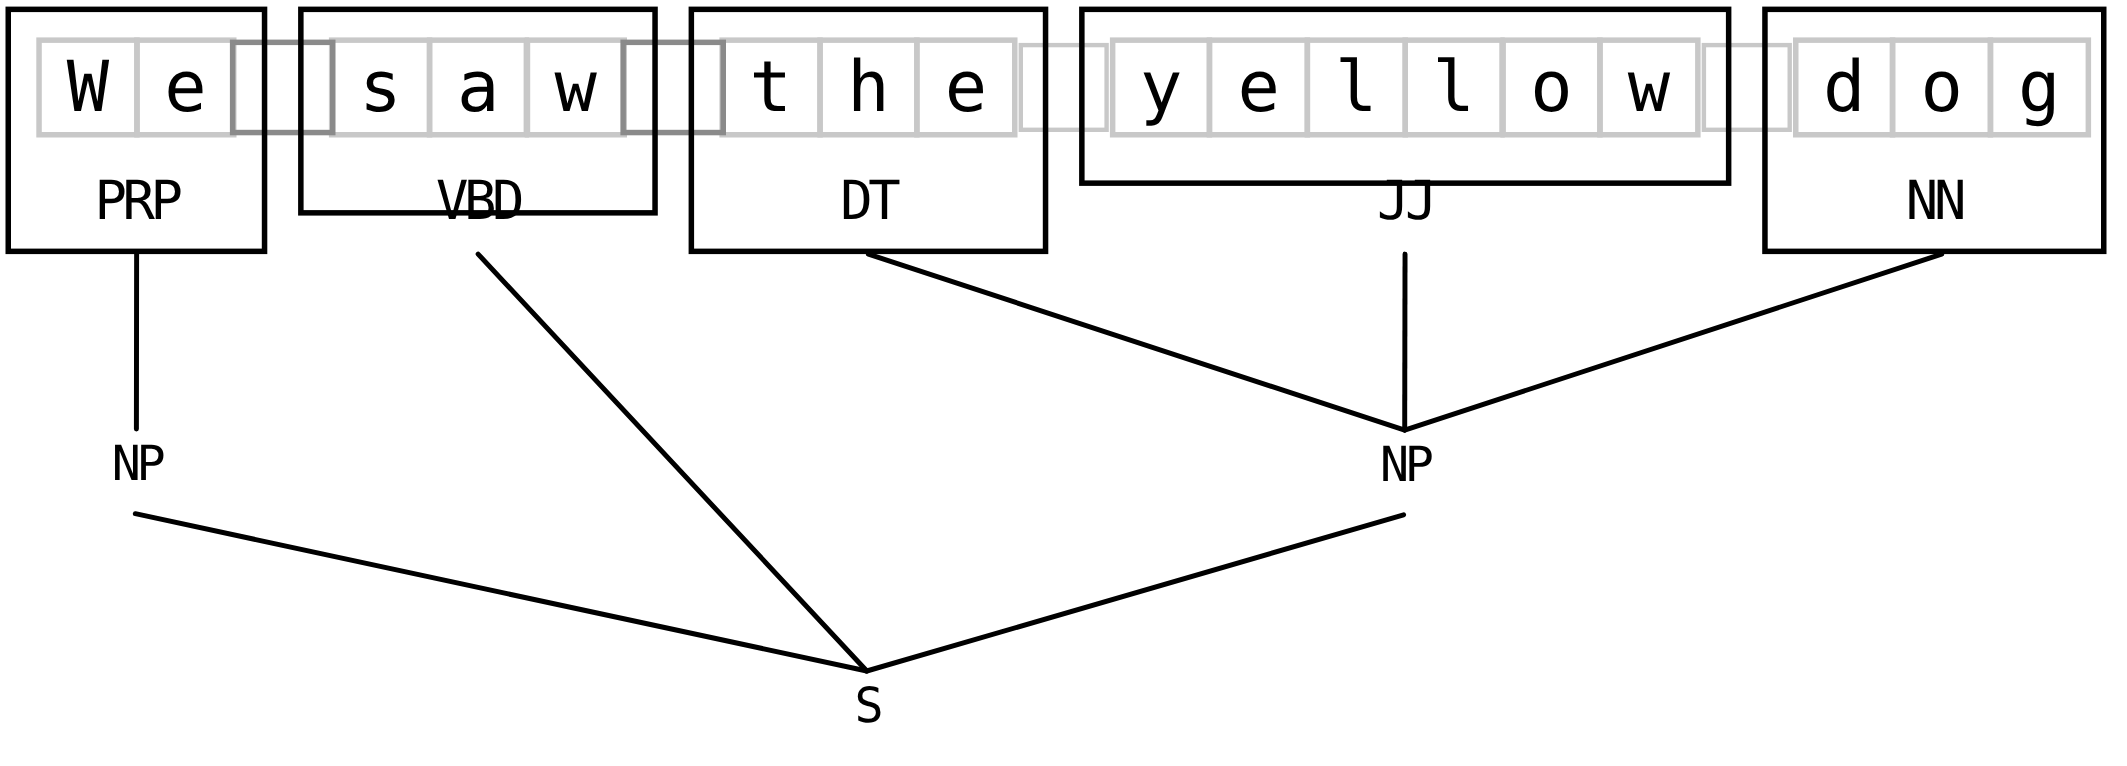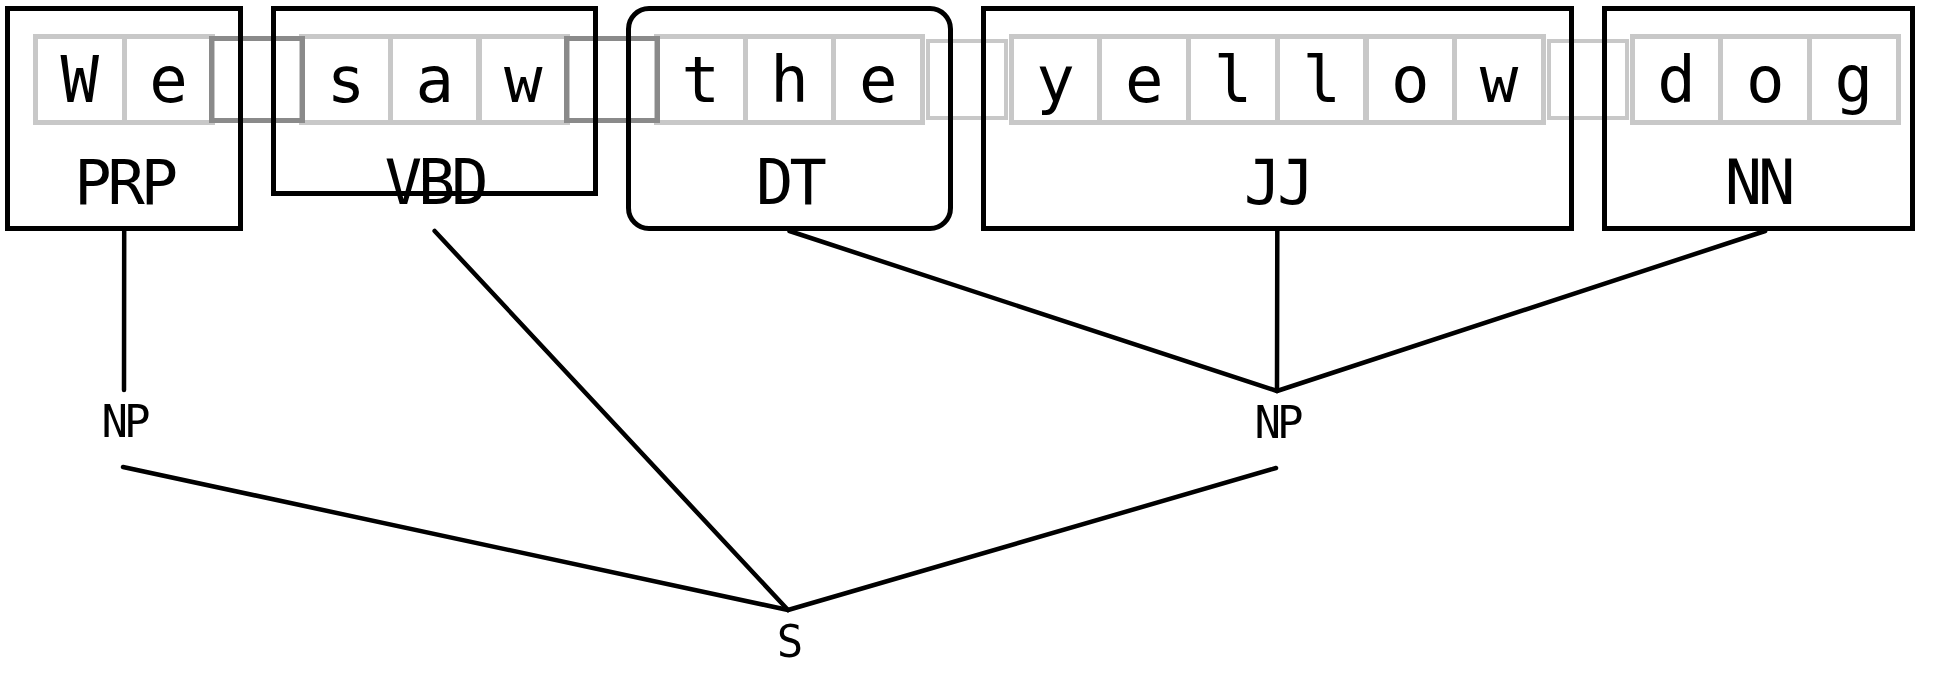--- a/index.html
+++ b/index.html
@@ -51,21 +51,21 @@
     box-sizing: border-box;
     border: 5px solid var(--box-border, #000000);
     background: transparent;
     z-index: 3;
   }
   .tag-label {
     position: absolute;
     left: 50%;
     top: 172px;
     transform: translate(-50%, -50%);
-    font-size: 62px;
+    font-size: 49px;
     line-height: 1;
     white-space: nowrap;
     letter-spacing: -4px;
   }
   .node-label {
     position: absolute;
     transform: translate(-50%, -50%);
     font-size: 44px;
     line-height: 1;
     white-space: nowrap;
@@ -106,24 +106,24 @@
     <div class="cell space-inset" style="left: 1546.9px; top: 39px; width: 81.7px; height: 81px;"></div>
     <div class="cell" style="left: 1629.6px; top: 34px; width: 93.7px; height: 91px;">d</div>
     <div class="cell" style="left: 1718.3px; top: 34px; width: 93.7px; height: 91px;">o</div>
     <div class="cell" style="left: 1807px; top: 34px; width: 93.7px; height: 91px;">g</div>
     <div class="token-box" style="left: 5px; top: 6px; width: 238.4px; height: 225px;">
       <div class="tag-label">PRP</div>
     </div>
     <div class="token-box" style="left: 271.1px; top: 6px; width: 327.1px; height: 190px;">
       <div class="tag-label">VBD</div>
     </div>
-    <div class="token-box" style="left: 625.9px; top: 6px; width: 327.1px; height: 225px; border-radius: 23px;">
+    <div class="token-box" style="left: 625.9px; top: 6px; width: 327.1px; height: 225px;">
       <div class="tag-label">DT</div>
     </div>
-    <div class="token-box" style="left: 980.7px; top: 6px; width: 593.2px; height: 225px;">
+    <div class="token-box" style="left: 980.7px; top: 6px; width: 593.2px; height: 163px;">
       <div class="tag-label">JJ</div>
     </div>
     <div class="token-box" style="left: 1601.6px; top: 6px; width: 313px; height: 225px; padding-left: 29px;">
       <div class="tag-label">NN</div>
     </div>
     <div class="node-label" style="left: 124px; top: 422px;">NP</div>
     <div class="node-label" style="left: 1277px; top: 423px;">NP</div>
     <div class="node-label" style="left: 788px; top: 642px;">S</div>
   </div>
 

